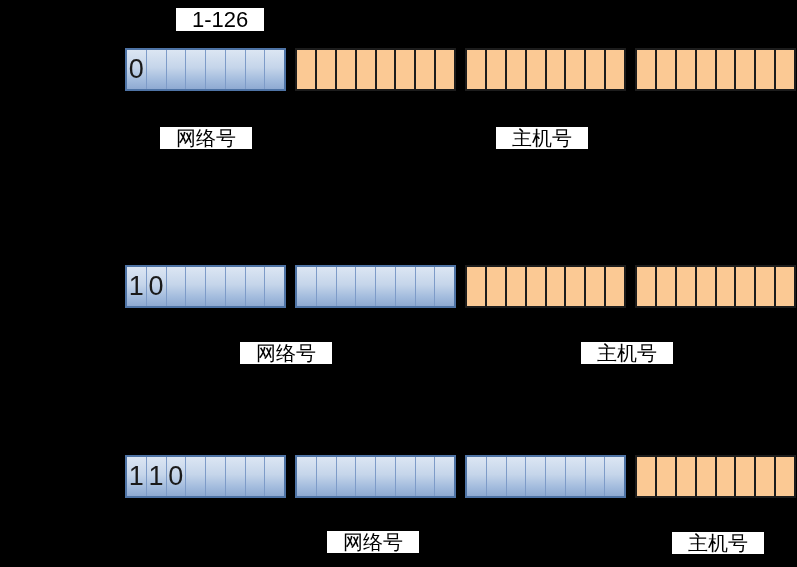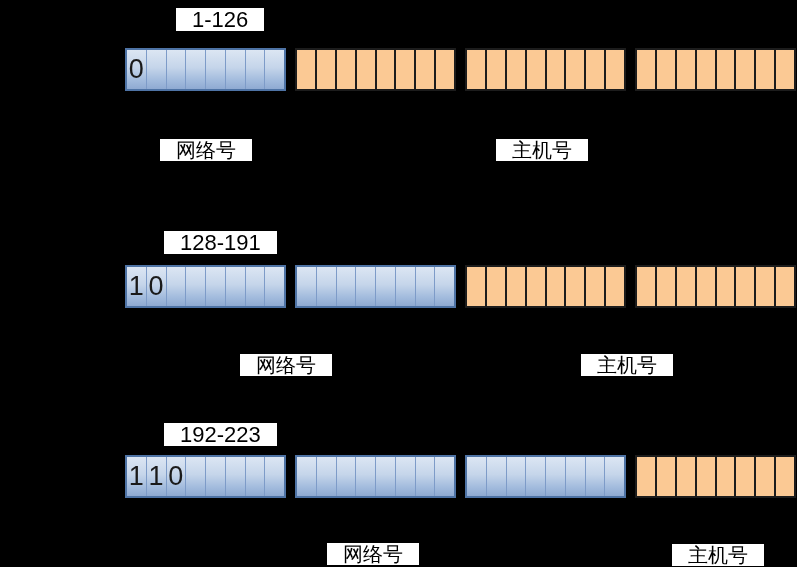--- a/index.html
+++ b/index.html
@@ -23,21 +23,21 @@
   .bar.host .cell + .cell { border-left:2px solid var(--orange-border); }
   .bit {
     font-size:27px; color:#1a1a1a; line-height:1;
     font-family:"Liberation Sans","DejaVu Sans",sans-serif;
   }
   .tag {
     position:absolute; background:var(--label-bg); color:var(--label-text);
     white-space:nowrap; padding:0 16px;
   }
   .tag.range { font-size:22px; line-height:23px; }
-  .tag.cjk { font-size:20px; line-height:22px; transform:translateX(-50%);margin-top:12px; }
+  .tag.cjk { font-size:20px; line-height:22px; transform:translateX(-50%); }
 </style>
 </head>
 <body>
 
 <div class="canvas" id="canvas" style="--canvas-bg: #000000; --blue-top: #dce6f3; --blue-bottom: #8faad2; --blue-border: #4e73a5; --blue-divider: #7d9bc8; --orange-fill: #fbc994; --orange-border: #1c1c1c; --label-bg: #ffffff; --label-text: #000000;">
     <div class="tag range" style="left: 176px; top: 8px;">1-126</div>
     <div class="bar network" style="left: 125px; top: 48px; width: 161px; height: 43px;">
       <div class="cell">
         <span class="bit">0</span>
       </div>
@@ -74,21 +74,20 @@
       <div class="cell"></div>
       <div class="cell"></div>
       <div class="cell"></div>
       <div class="cell"></div>
       <div class="cell"></div>
       <div class="cell"></div>
       <div class="cell"></div>
     </div>
     <div class="tag cjk" style="left: 206px; top: 127px;">网络号</div>
     <div class="tag cjk" style="left: 542px; top: 127px;">主机号</div>
-    <div class="tag range" style="left: 164px; top: 231px;">128-191</div>
     <div class="bar network" style="left: 125px; top: 265px; width: 161px; height: 43px;">
       <div class="cell">
         <span class="bit">1</span>
       </div>
       <div class="cell">
         <span class="bit">0</span>
       </div>
       <div class="cell"></div>
       <div class="cell"></div>
       <div class="cell"></div>
@@ -121,21 +120,20 @@
       <div class="cell"></div>
       <div class="cell"></div>
       <div class="cell"></div>
       <div class="cell"></div>
       <div class="cell"></div>
       <div class="cell"></div>
       <div class="cell"></div>
     </div>
     <div class="tag cjk" style="left: 286px; top: 342px;">网络号</div>
     <div class="tag cjk" style="left: 627px; top: 342px;">主机号</div>
-    <div class="tag range" style="left: 164px; top: 423px;">192-223</div>
     <div class="bar network" style="left: 125px; top: 455px; width: 161px; height: 43px;">
       <div class="cell">
         <span class="bit">1</span>
       </div>
       <div class="cell">
         <span class="bit">1</span>
       </div>
       <div class="cell">
         <span class="bit">0</span>
       </div>

